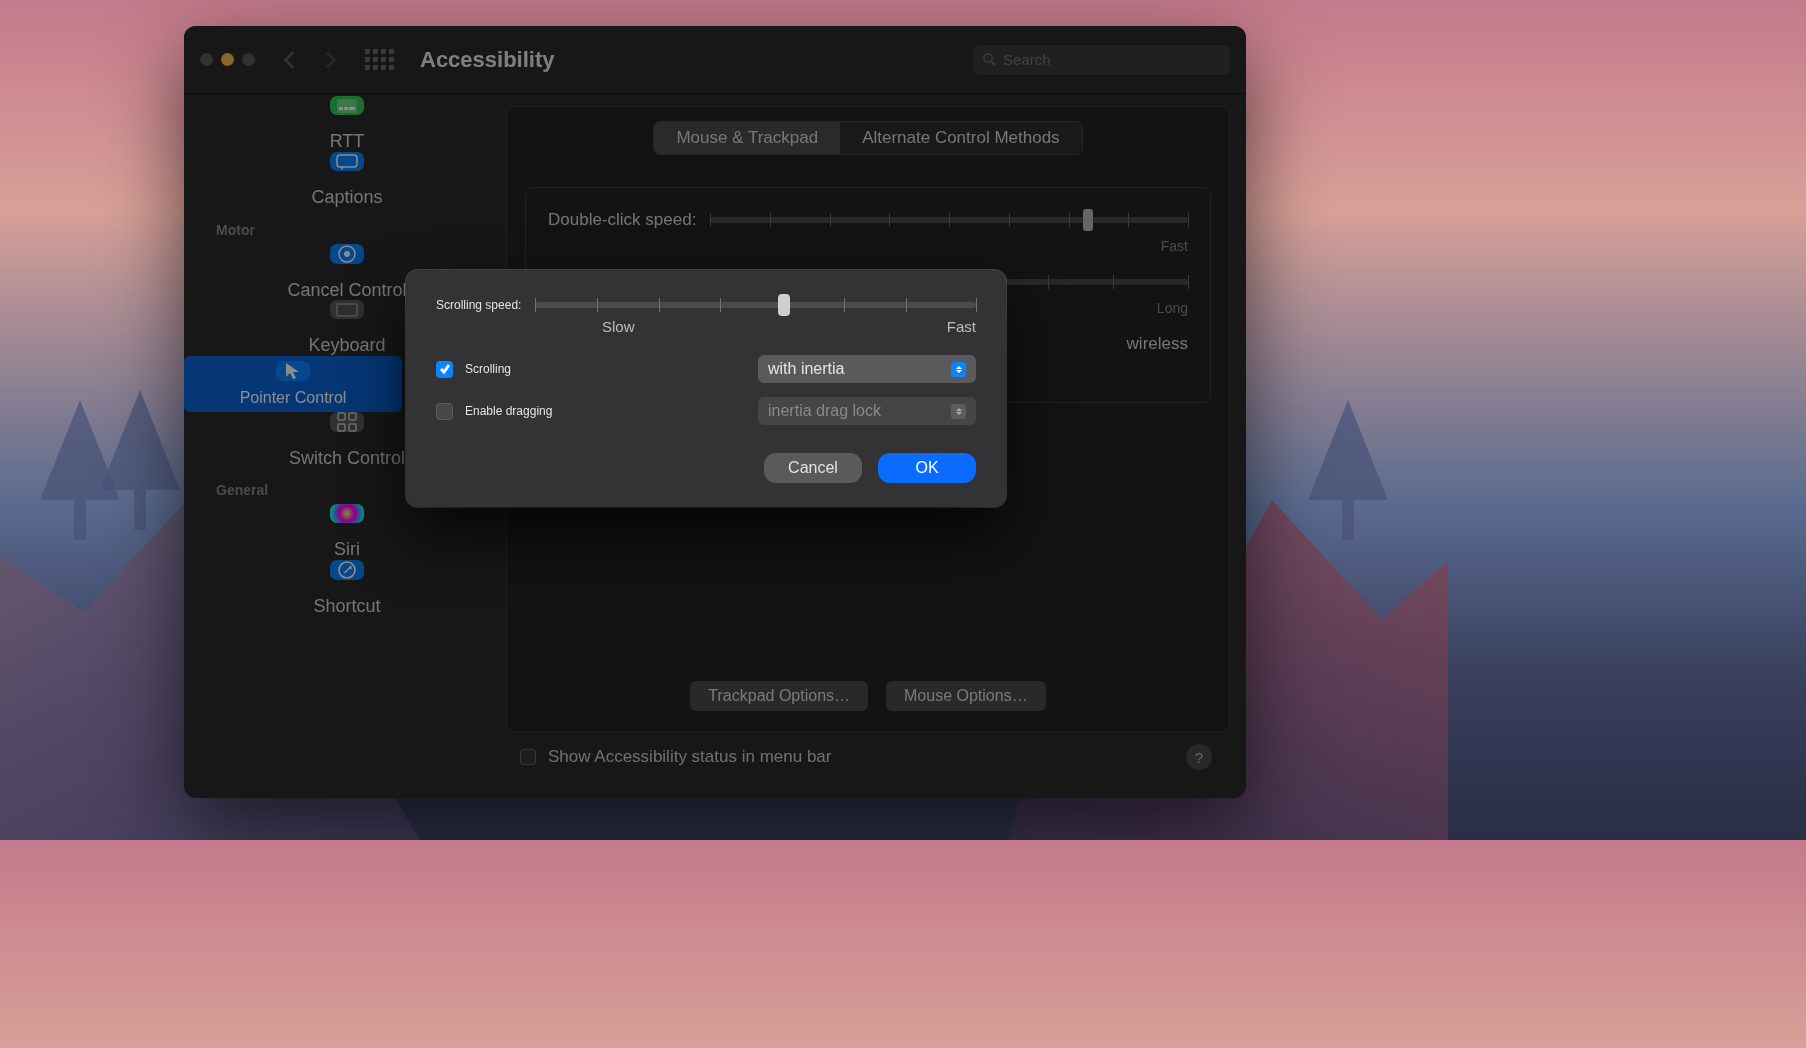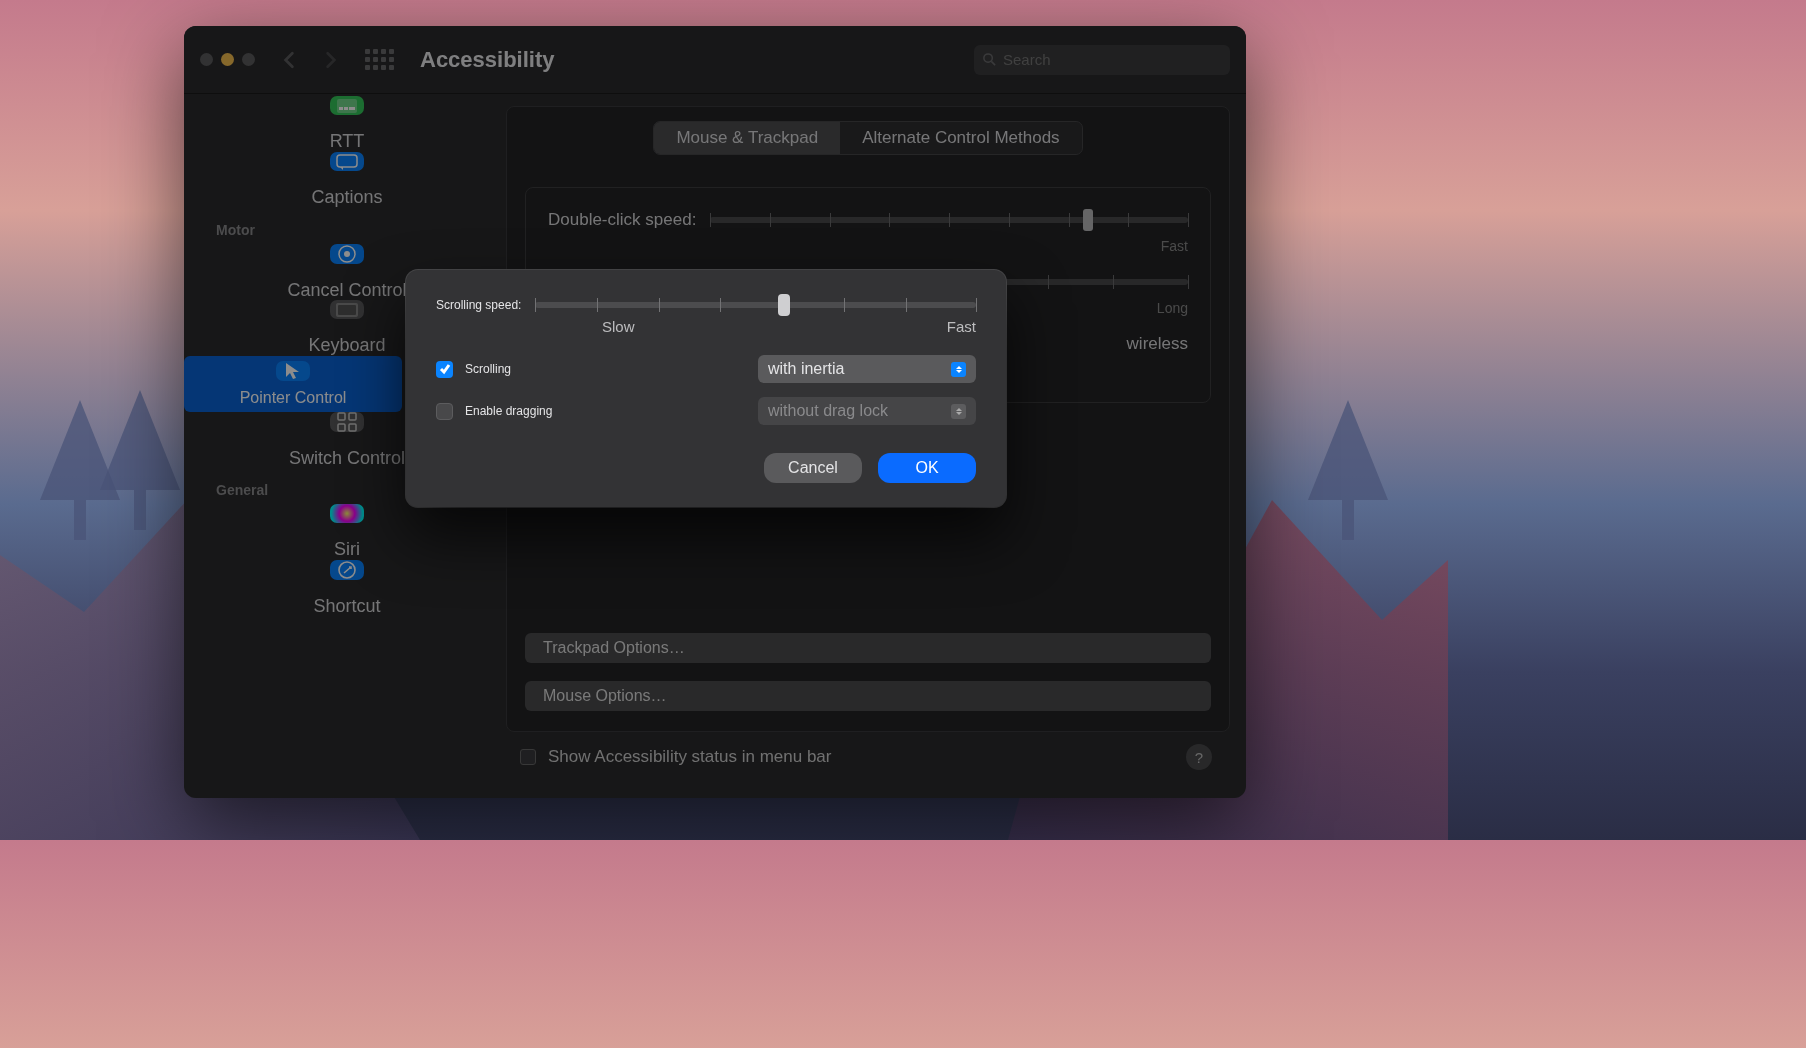--- a/index.html
+++ b/index.html
@@ -61,21 +61,21 @@
     .seg { align-self:center; display:flex; background:#2e2e30; border:1px solid #454547; border-radius:7px; overflow:hidden;}
     .seg div{padding:6px 22px; font-size:17px; color:#d8d8da;}
     .seg .on{background:#4d4d4f;}
     .group { margin-top:32px; border:1px solid #3c3c3e; border-radius:8px; padding:22px 22px 26px;}
     .row { display:flex; align-items:center; gap:14px; margin-bottom:22px; font-size:17px; color:#d6d6d8;}
     .slider { position:relative; flex:1; height:6px; background:#4a4a4c; border-radius:3px;}
     .tick { position:absolute; top:-4px; width:1px; height:14px; background:#6a6a6c;}
     .thumb { position:absolute; top:-8px; width:10px; height:22px; background:#b8b8ba; border-radius:3px;}
     .subl { display:flex; justify-content:space-between; color:#888; font-size:14px; margin-top:-14px; margin-bottom:18px;}
     .chk { width:16px;height:16px;border:1px solid #666;border-radius:3px;background:#3a3a3c;}
-    .btnrow{ display:flex; gap:18px; justify-content:center; margin-top:auto; margin-bottom:6px;flex-direction:column;}
+    .btnrow{ display:flex; gap:18px; justify-content:center; margin-top:auto; margin-bottom:6px;}
     .btn { background:#4b4b4d; color:#ddd; padding:6px 18px; border-radius:6px; font-size:16px;}
     .footerrow{display:flex;align-items:center;gap:12px;padding:12px 18px;}
     .footerrow .chk{margin-left:-4px;}
     .help{margin-left:auto;width:26px;height:26px;border-radius:50%;background:#4a4a4c;
       display:flex;align-items:center;justify-content:center;color:#bbb;font-size:15px;}
 
     
     .dim{position:absolute;inset:0;background:rgba(0,0,0,.45);}
 
     
@@ -339,21 +339,21 @@
           <span class="up"></span>
           <span class="dn"></span>
         </div>
     </div>
   </div>
   <div class="optRow">
     <div class="chk2 off"></div>
     <span class="shLabel">Enable dragging</span>
     <div style="flex:1"></div>
     <div class="sel disabled">
-      <span>without drag lock</span>
+      <span>inertia drag lock</span>
       <div class="chev">
           <span class="up"></span>
           <span class="dn"></span>
         </div>
     </div>
   </div>
   <div class="shBtns">
     <div class="shBtn cancel">Cancel</div>
     <div class="shBtn ok">OK</div>
   </div>

